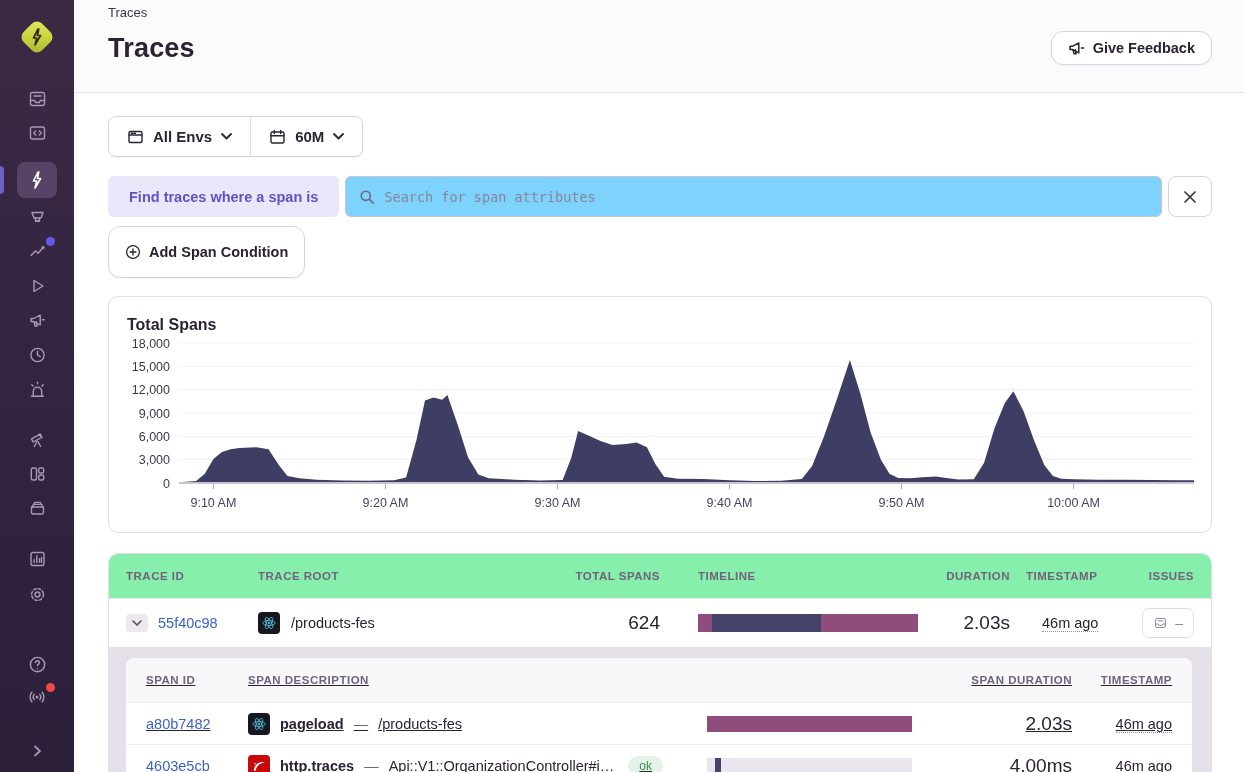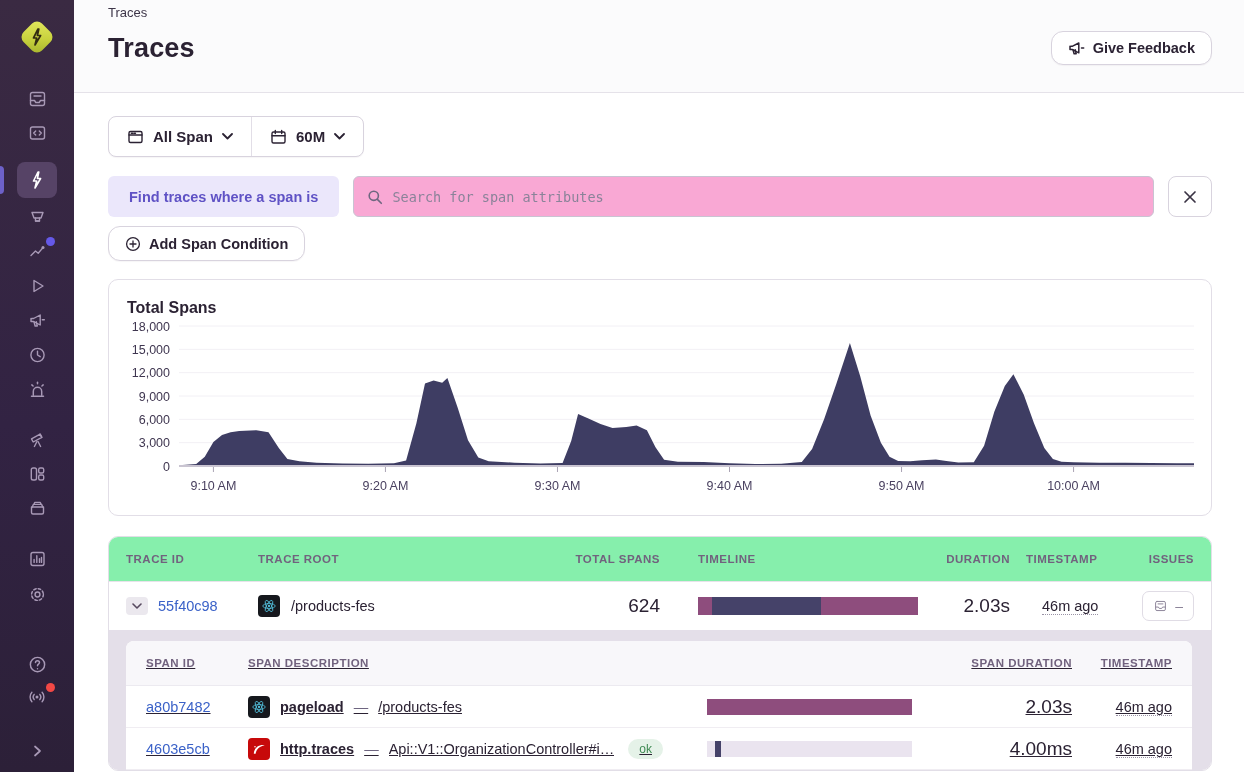--- a/index.html
+++ b/index.html
@@ -37,34 +37,34 @@
   .content { margin-left:74px; padding:23px 32px 0 34px; background:#fff; }
 
   .filter-bar { display:inline-flex; align-items:center; height:41px; background:#fff;
     border:1px solid #d8d3de; border-radius:8px; box-shadow:0 1px 1px rgba(40,30,60,.04); margin-bottom:19px; }
   .filter-seg { display:flex; align-items:center; gap:9px; padding:0 18px; height:100%; cursor:pointer;
     font-weight:700; font-size:15px; }
   .filter-div { width:1px; height:100%; background:#e2dee7; }
   .filter-seg svg { stroke:#2b2233; fill:none; stroke-width:1.4; stroke-linecap:round; stroke-linejoin:round; }
   .chev { stroke:#2b2233 !important; }
 
-  .search-row { display:flex; align-items:stretch; gap:14px; margin-bottom:9px; }
+  .search-row { display:flex; align-items:stretch; gap:6px; margin-bottom:9px; }
   .where-pill { display:flex; align-items:center; background:#ebe7fb; color:#5f52c5;
     font-weight:700; font-size:14.5px; border-radius:6px; padding:0 21px; height:41px; }
   .search-box { flex:1; display:flex; align-items:center; gap:9px; border:1px solid #c9c3d2;
-    border-radius:6px; height:41px; padding:0 13px; background:#f9a8d4; }
+    border-radius:6px; height:41px; padding:0 13px; background:#7dd3fc; }
   .search-box svg { stroke:#6f6780; fill:none; stroke-width:1.6; stroke-linecap:round; }
   .search-box input { border:none; outline:none; flex:1; font-family:"DejaVu Sans Mono", monospace;
     font-size:13.5px; color:#2b2233; background:transparent; }
   .search-box input::placeholder { color:#8a8399; }
   .close-btn { width:44px; height:41px; display:flex; align-items:center; justify-content:center;
     border:1px solid #d8d3de; border-radius:8px; background:#fff; cursor:pointer; }
   .close-btn svg { stroke:#3a3344; stroke-width:1.7; stroke-linecap:round; }
 
-  .add-btn { margin-bottom:18px; height:35px; }
+  .add-btn { margin-bottom:18px; height:52px; }
   .add-btn svg { stroke-width:1.3; }
 
   
   .card { border:1px solid #e2dee7; border-radius:10px; background:#fff; }
   .chart-card { height:237px; padding:19px 17px 0 18px; margin-bottom:20px; }
   .chart-title { font-size:16px; font-weight:700; margin-bottom:2px; }
 
   
   .table-card { overflow:hidden; }
   .t-grid { display:grid; grid-template-columns:132px 1fr 140px 270px 80px 126px 58px;
@@ -262,21 +262,21 @@
 <main class="content">
 
   
   <div class="filter-bar">
     <div class="filter-seg">
       <svg width="17" height="16" viewBox="0 0 17 16">
         <rect x="2" y="2.5" width="13" height="11" rx="1.5"></rect>
           <path d="M2 6h13"></path>
           <path d="M4.3 4.3h1.5M7 4.3h1.5"></path>
       </svg>
-      <span>All Span</span>
+      <span>All Envs</span>
       <svg class="chev" width="11" height="7" viewBox="0 0 11 7">
           <path d="M1 1l4.5 4.5L10 1" fill="none" stroke-width="1.8"></path>
         </svg>
     </div>
     <div class="filter-div"></div>
     <div class="filter-seg">
       <svg width="17" height="16" viewBox="0 0 17 16">
         <rect x="2" y="3" width="13" height="11" rx="1.5"></rect>
           <path d="M2 6.8h13"></path>
           <path d="M5.3 1.5v3M11.7 1.5v3"></path>

